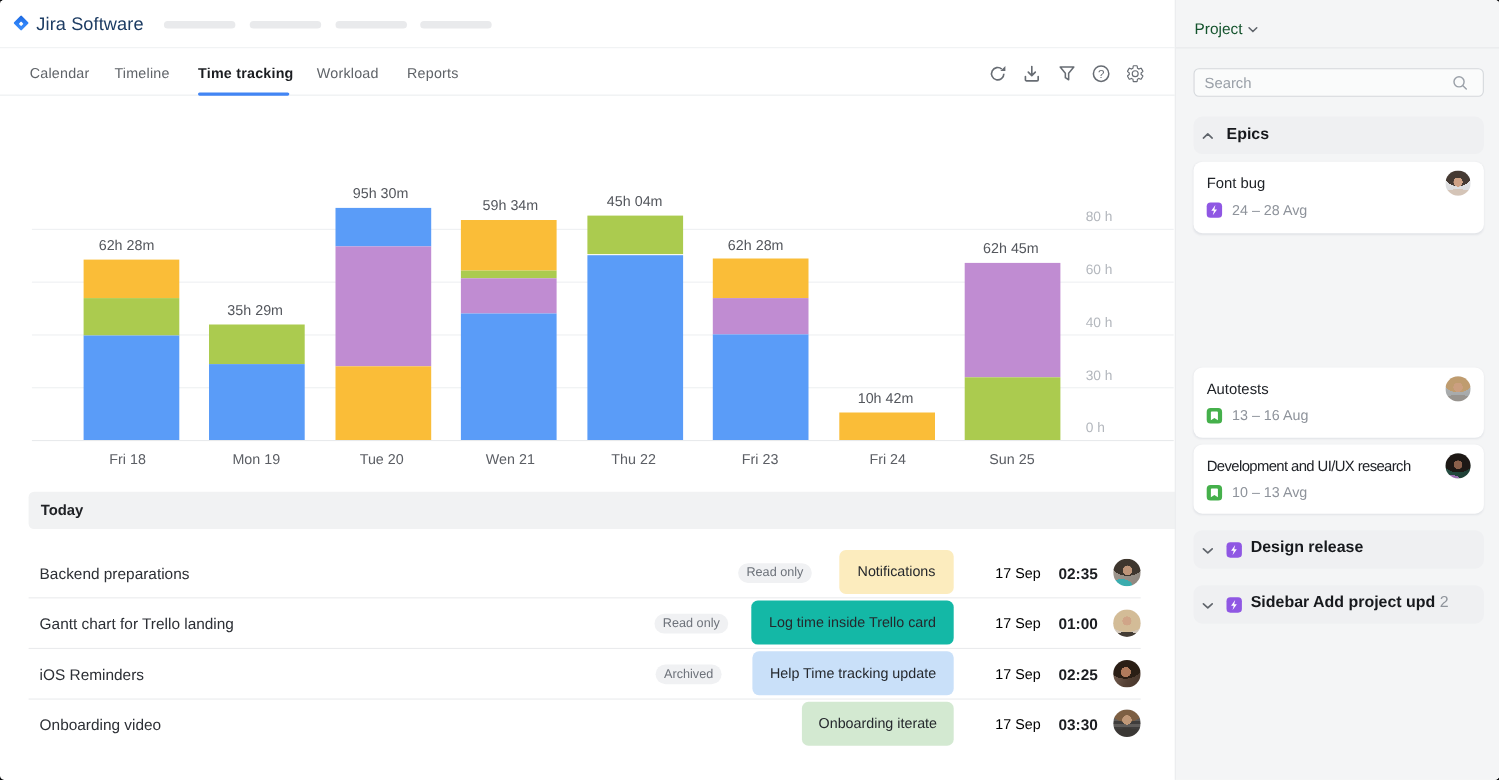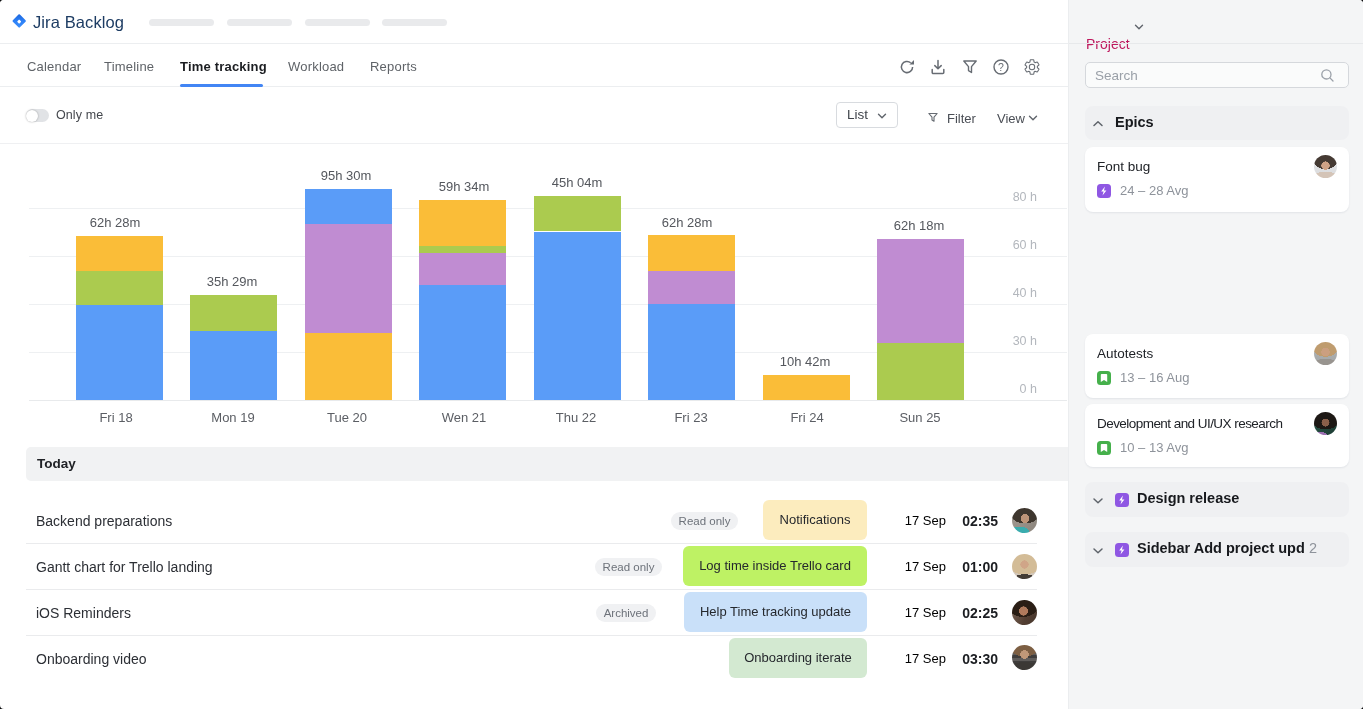--- a/index.html
+++ b/index.html
@@ -22,40 +22,40 @@
 .toolbar { position:absolute; left:0; top:87px; width:1068px; height:57px; background:#fff; border-bottom:1px solid #eff0f2; }
 .toggle { position:absolute; left:26px; top:22px; width:23px; height:13px; background:#e1e3e6; border-radius:7px; }
 .toggle:after { content:""; position:absolute; left:0px; top:0.5px; width:12px; height:12px; background:#fff; border-radius:50%; box-shadow:0 0 2px rgba(0,0,0,.35); }
 .onlyme { position:absolute; left:56px; top:21px; font-size:12.5px; color:#44474d; letter-spacing:0.1px; }
 .listbtn { position:absolute; left:836px; top:15px; width:62px; height:26px; border:1px solid #d8dbdf; border-radius:4px; background:#fff; font-size:13.5px; color:#3f434a; line-height:24px; padding-left:10px; }
 .tbtxt { position:absolute; top:23.5px; font-size:13px; color:#4a4e55; }
 
 .chart { position:absolute; left:0; top:144px; width:1068px; height:286px; background:#fff; }
 .grid { position:absolute; left:29px; width:1038px; height:1px; background:#eef0f2; }
 .grid0 { background:#e8eaec; }
-.hlab { position:absolute; width:50px; text-align:right; font-size:12.5px; color:#b3b7bd; }
+.hlab { position:absolute; width:50px; font-size:12.5px; color:#b3b7bd; }
 .bar { position:absolute; width:87px; }
 .seg { position:absolute; left:0; width:87px; }
 .c-b { background:#5a9cf8; } .c-g { background:#abcb4f; } .c-y { background:#fabd38; } .c-p { background:#c08cd2; }
 .vlab { position:absolute; width:100px; text-align:center; font-size:13px; color:#54575d; }
 .dlab { position:absolute; width:100px; text-align:center; font-size:13px; color:#5b5e64; top:266px; }
 
 .today { position:absolute; left:26px; top:447px; width:1203px; height:34px; background:#f1f2f3; border-radius:5px; }
 .today .t1 { position:absolute; left:11px; top:9px; font-size:13.5px; font-weight:700; color:#202226; }
 .today .t2 { position:absolute; right:19px; top:9px; font-size:11px; font-weight:700; color:#202226; }
 .row-sep { position:absolute; left:26px; width:1011px; height:1px; background:#eaebed; }
 .rtitle { position:absolute; left:36px; font-size:14px; color:#2c2f35; }
 .pill { position:absolute; height:18px; background:#f0f1f3; border-radius:9px; font-size:11.5px; color:#6d727a; text-align:center; line-height:18px; }
 .tag { position:absolute; height:40px; border-radius:6px; font-size:13px; color:#25282d; text-align:center; line-height:40px; }
 .dt { position:absolute; width:60px; text-align:right; font-size:13px; color:#000000; }
 .tm { position:absolute; width:60px; text-align:right; font-size:14px; font-weight:700; color:#1b1d21; }
 .ava { position:absolute; left:1012px; width:25px; height:25px; border-radius:50%; }
 
 .side { position:absolute; left:1068px; top:0; width:295px; height:709px; background:#f4f5f6; border-left:1px solid #ebedef; }
-.proj { position:absolute; left:17px; top:36px; font-size:14px; color:#be185d; }
+.proj { position:absolute; left:17px; top:18px; font-size:14px; color:#14532d; }
 .sidesep { position:absolute; left:0; top:43px; width:295px; height:1px; background:#e7e9eb; }
 .search { position:absolute; left:16px; top:62px; width:264px; height:26px; border:1px solid #d5d8dc; border-radius:5px; background:#fafbfb; }
 .search span { position:absolute; left:9px; top:5px; font-size:13.5px; color:#9aa0a8; }
 .shead { position:absolute; left:16px; width:264px; height:34px; background:#eff0f2; border-radius:8px; }
 .shead .txt { position:absolute; left:30px; top:8px; font-size:14.5px; font-weight:700; color:#17191d; letter-spacing:0; }
 .shead .txt .num { color:#8e939b; font-weight:400; }
 .card { position:absolute; left:16px; width:264px; background:#fff; border-radius:8px; box-shadow:0 1px 2px rgba(9,30,66,.08); }
 .card .ct { position:absolute; left:12px; top:12px; font-size:13.5px; color:#202328; }
 .card .meta { position:absolute; left:35px; top:36px; font-size:13px; color:#8e939b; }
 .sava { position:absolute; left:229px; top:8px; width:23px; height:23px; border-radius:50%; }
@@ -103,21 +103,21 @@
   radial-gradient(ellipse 64% 50% at 50% 26%, #1d1815 0 99%, rgba(0,0,0,0) 100%),
   radial-gradient(ellipse 34% 16% at 22% 102%, #9b6fb0 0 99%, rgba(0,0,0,0) 100%),
   linear-gradient(125deg,#2c564a,#1b3a31); }
 </style>
 </head>
 <body>
 <div class="app">
 
   <div class="hdr">
     <div class="logo-d"></div>
-    <div class="logo-t">Jira Backlog</div>
+    <div class="logo-t">Jira Software</div>
     <div class="ph" style="left:149px;"></div>
     <div class="ph" style="left:227px;"></div>
     <div class="ph" style="left:305px;"></div>
     <div class="ph" style="left:382px;"></div>
   </div>
 
   <div class="tabs">
     <div class="tab" style="left:27px;">Calendar</div>
     <div class="tab" style="left:104px;">Timeline</div>
     <div class="tab act" style="left:180px;">Time tracking</div>
@@ -144,36 +144,20 @@
     <svg style="left:992px;" width="18" height="18" viewBox="0 0 18 18">
         <circle cx="9" cy="9" r="7" fill="none" stroke="#676c73" stroke-width="1.4"></circle>
         <text x="9" y="12.8" text-anchor="middle" font-size="10.5" font-family="Liberation Sans" fill="#676c73">?</text>
       </svg>
 
     <svg style="left:1023px;" width="18" height="18" viewBox="0 0 24 24">
         <path fill-rule="evenodd" d="M19.14 12.94c.04-.3.06-.61.06-.94 0-.32-.02-.64-.07-.94l2.03-1.58a.49.49 0 0 0 .12-.61l-1.92-3.32a.488.488 0 0 0-.59-.22l-2.39.96c-.5-.38-1.03-.7-1.62-.94l-.36-2.54a.484.484 0 0 0-.48-.41h-3.84c-.24 0-.43.17-.47.41l-.36 2.54c-.59.24-1.13.57-1.62.94l-2.39-.96c-.22-.08-.47 0-.59.22L2.74 8.87c-.12.21-.08.47.12.61l2.03 1.58c-.05.3-.09.63-.09.94s.02.64.07.94l-2.03 1.58a.49.49 0 0 0-.12.61l1.92 3.32c.12.22.37.29.59.22l2.39-.96c.5.38 1.03.7 1.62.94l.36 2.54c.05.24.24.41.48.41h3.84c.24 0 .44-.17.47-.41l.36-2.54c.59-.24 1.13-.56 1.62-.94l2.39.96c.22.08.47 0 .59-.22l1.92-3.32c.12-.22.07-.47-.12-.61l-2.01-1.58zM12 15.6c-1.98 0-3.6-1.62-3.6-3.6s1.62-3.6 3.6-3.6 3.6 1.62 3.6 3.6-1.62 3.6-3.6 3.6z" fill="none" stroke="#676c73" stroke-width="1.4"></path>
       </svg>
   </div>
 
-  <div class="toolbar">
-    <div class="toggle"></div>
-    <div class="onlyme">Only me</div>
-    <div class="listbtn">List</div>
-    <svg style="position:absolute; left:876px; top:23px;" width="12" height="12" viewBox="0 0 12 12">
-        <path d="M2.5 4.2 6 7.7l3.5-3.5" fill="none" stroke="#5f646b" stroke-width="1.4" stroke-linecap="round" stroke-linejoin="round"></path>
-      </svg>
-    <svg style="position:absolute; left:927px; top:24px;" width="12" height="13" viewBox="0 0 18 18">
-        <path d="M2.8 3h12.4l-4.7 5.6v5.9l-3-1.9V8.6z" fill="none" stroke="#676c73" stroke-width="1.7" stroke-linejoin="round"></path>
-      </svg>
-    <div class="tbtxt" style="left:947px;">Filter</div>
-    <div class="tbtxt" style="left:997px;">View</div>
-    <svg style="position:absolute; left:1027px; top:25px;" width="12" height="12" viewBox="0 0 12 12">
-        <path d="M2.5 4.2 6 7.7l3.5-3.5" fill="none" stroke="#5f646b" stroke-width="1.4" stroke-linecap="round" stroke-linejoin="round"></path>
-      </svg>
-  </div>
 
   <div class="chart" id="chart">
 
     <div class="grid" style="top:64px;"></div>
     <div class="grid" style="top:112px;"></div>
     <div class="grid" style="top:160px;"></div>
     <div class="grid" style="top:208px;"></div>
     <div class="grid grid0" style="top:256px;"></div>
     <div class="hlab" style="left:987px; top:46px;">80 h</div>
     <div class="hlab" style="left:987px; top:94px;">60 h</div>
@@ -213,21 +197,21 @@
     <div class="vlab" style="left:637px; top:71px;">62h 28m</div>
     <div class="bar" style="left:648px;">
       <div class="seg c-y" style="top:91.4px; height:35.6px;"></div>
       <div class="seg c-p" style="top:127px; height:33.2px;"></div>
       <div class="seg c-b" style="top:160.2px; height:95.8px;"></div>
     </div>
     <div class="vlab" style="left:755px; top:210px;">10h 42m</div>
     <div class="bar" style="left:763px;">
       <div class="seg c-y" style="top:230.6px; height:25.4px;"></div>
     </div>
-    <div class="vlab" style="left:869px; top:74px;">62h 18m</div>
+    <div class="vlab" style="left:869px; top:74px;">62h 45m</div>
     <div class="bar" style="left:877px;">
       <div class="seg c-p" style="top:94.9px; height:104px;"></div>
       <div class="seg c-g" style="top:198.9px; height:57.1px;"></div>
     </div>
 
     <div class="dlab" style="left:66px;">Fri 18</div>
     <div class="dlab" style="left:183px;">Mon 19</div>
     <div class="dlab" style="left:297px;">Tue 20</div>
     <div class="dlab" style="left:414px;">Wen 21</div>
     <div class="dlab" style="left:526px;">Thu 22</div>
@@ -244,21 +228,21 @@
     <div class="rtitle" style="top:513px;">Backend preparations</div>
     <div class="pill" style="left:671px; top:512px; width:67px;">Read only</div>
     <div class="tag" style="left:763px; top:500px; width:104px; background:#fcecbe;">Notifications</div>
     <div class="dt" style="left:886px; top:513px;">17 Sep</div>
     <div class="tm" style="left:938px; top:513px;">02:35</div>
     <div class="ava av1" style="top:508px;"></div>
 
     <div class="row-sep" style="top:543px;"></div>
     <div class="rtitle" style="top:559px;">Gantt chart for Trello landing</div>
     <div class="pill" style="left:595px; top:558px; width:67px;">Read only</div>
-    <div class="tag" style="left:683px; top:546px; width:184px; background:#bef264;">Log time inside Trello card</div>
+    <div class="tag" style="left:683px; top:546px; width:184px; background:#14b8a6;">Log time inside Trello card</div>
     <div class="dt" style="left:886px; top:559px;">17 Sep</div>
     <div class="tm" style="left:938px; top:559px;">01:00</div>
     <div class="ava av2" style="top:554px;"></div>
 
     <div class="row-sep" style="top:589px;"></div>
     <div class="rtitle" style="top:605px;">iOS Reminders</div>
     <div class="pill" style="left:596px; top:604px; width:60px;">Archived</div>
     <div class="tag" style="left:684px; top:592px; width:183px; background:#c9e0f9;">Help Time tracking update</div>
     <div class="dt" style="left:886px; top:605px;">17 Sep</div>
     <div class="tm" style="left:938px; top:605px;">02:25</div>

